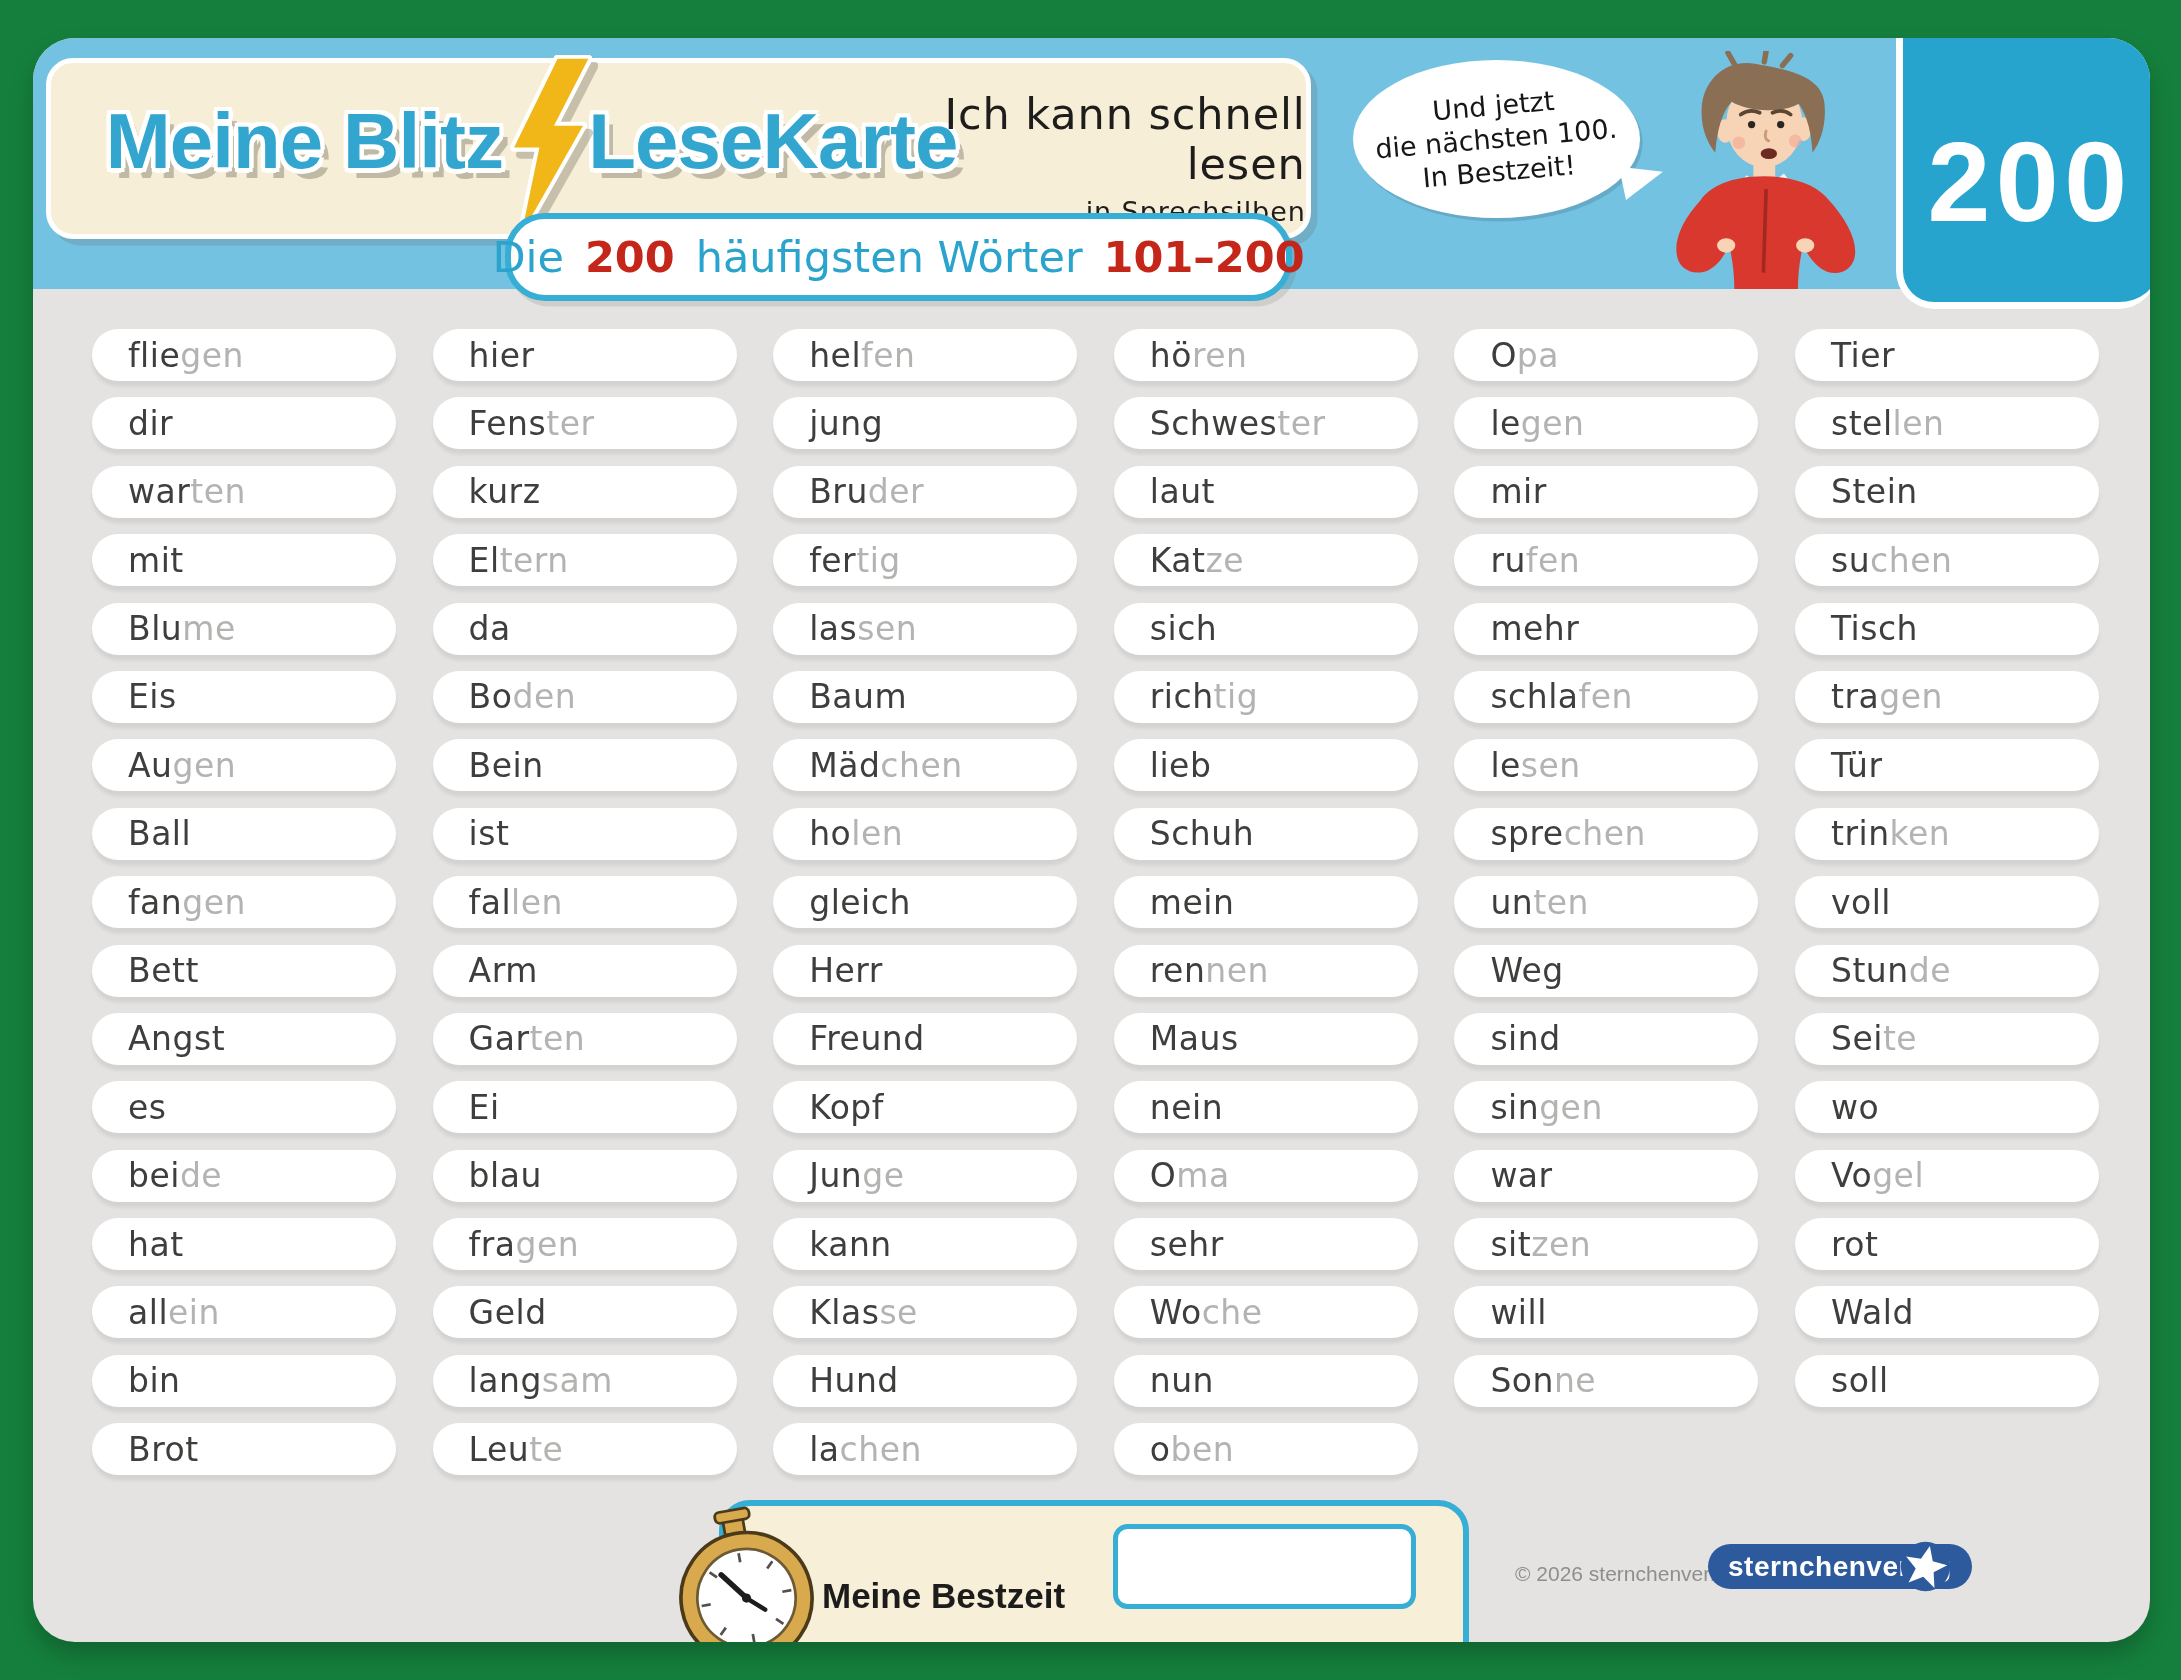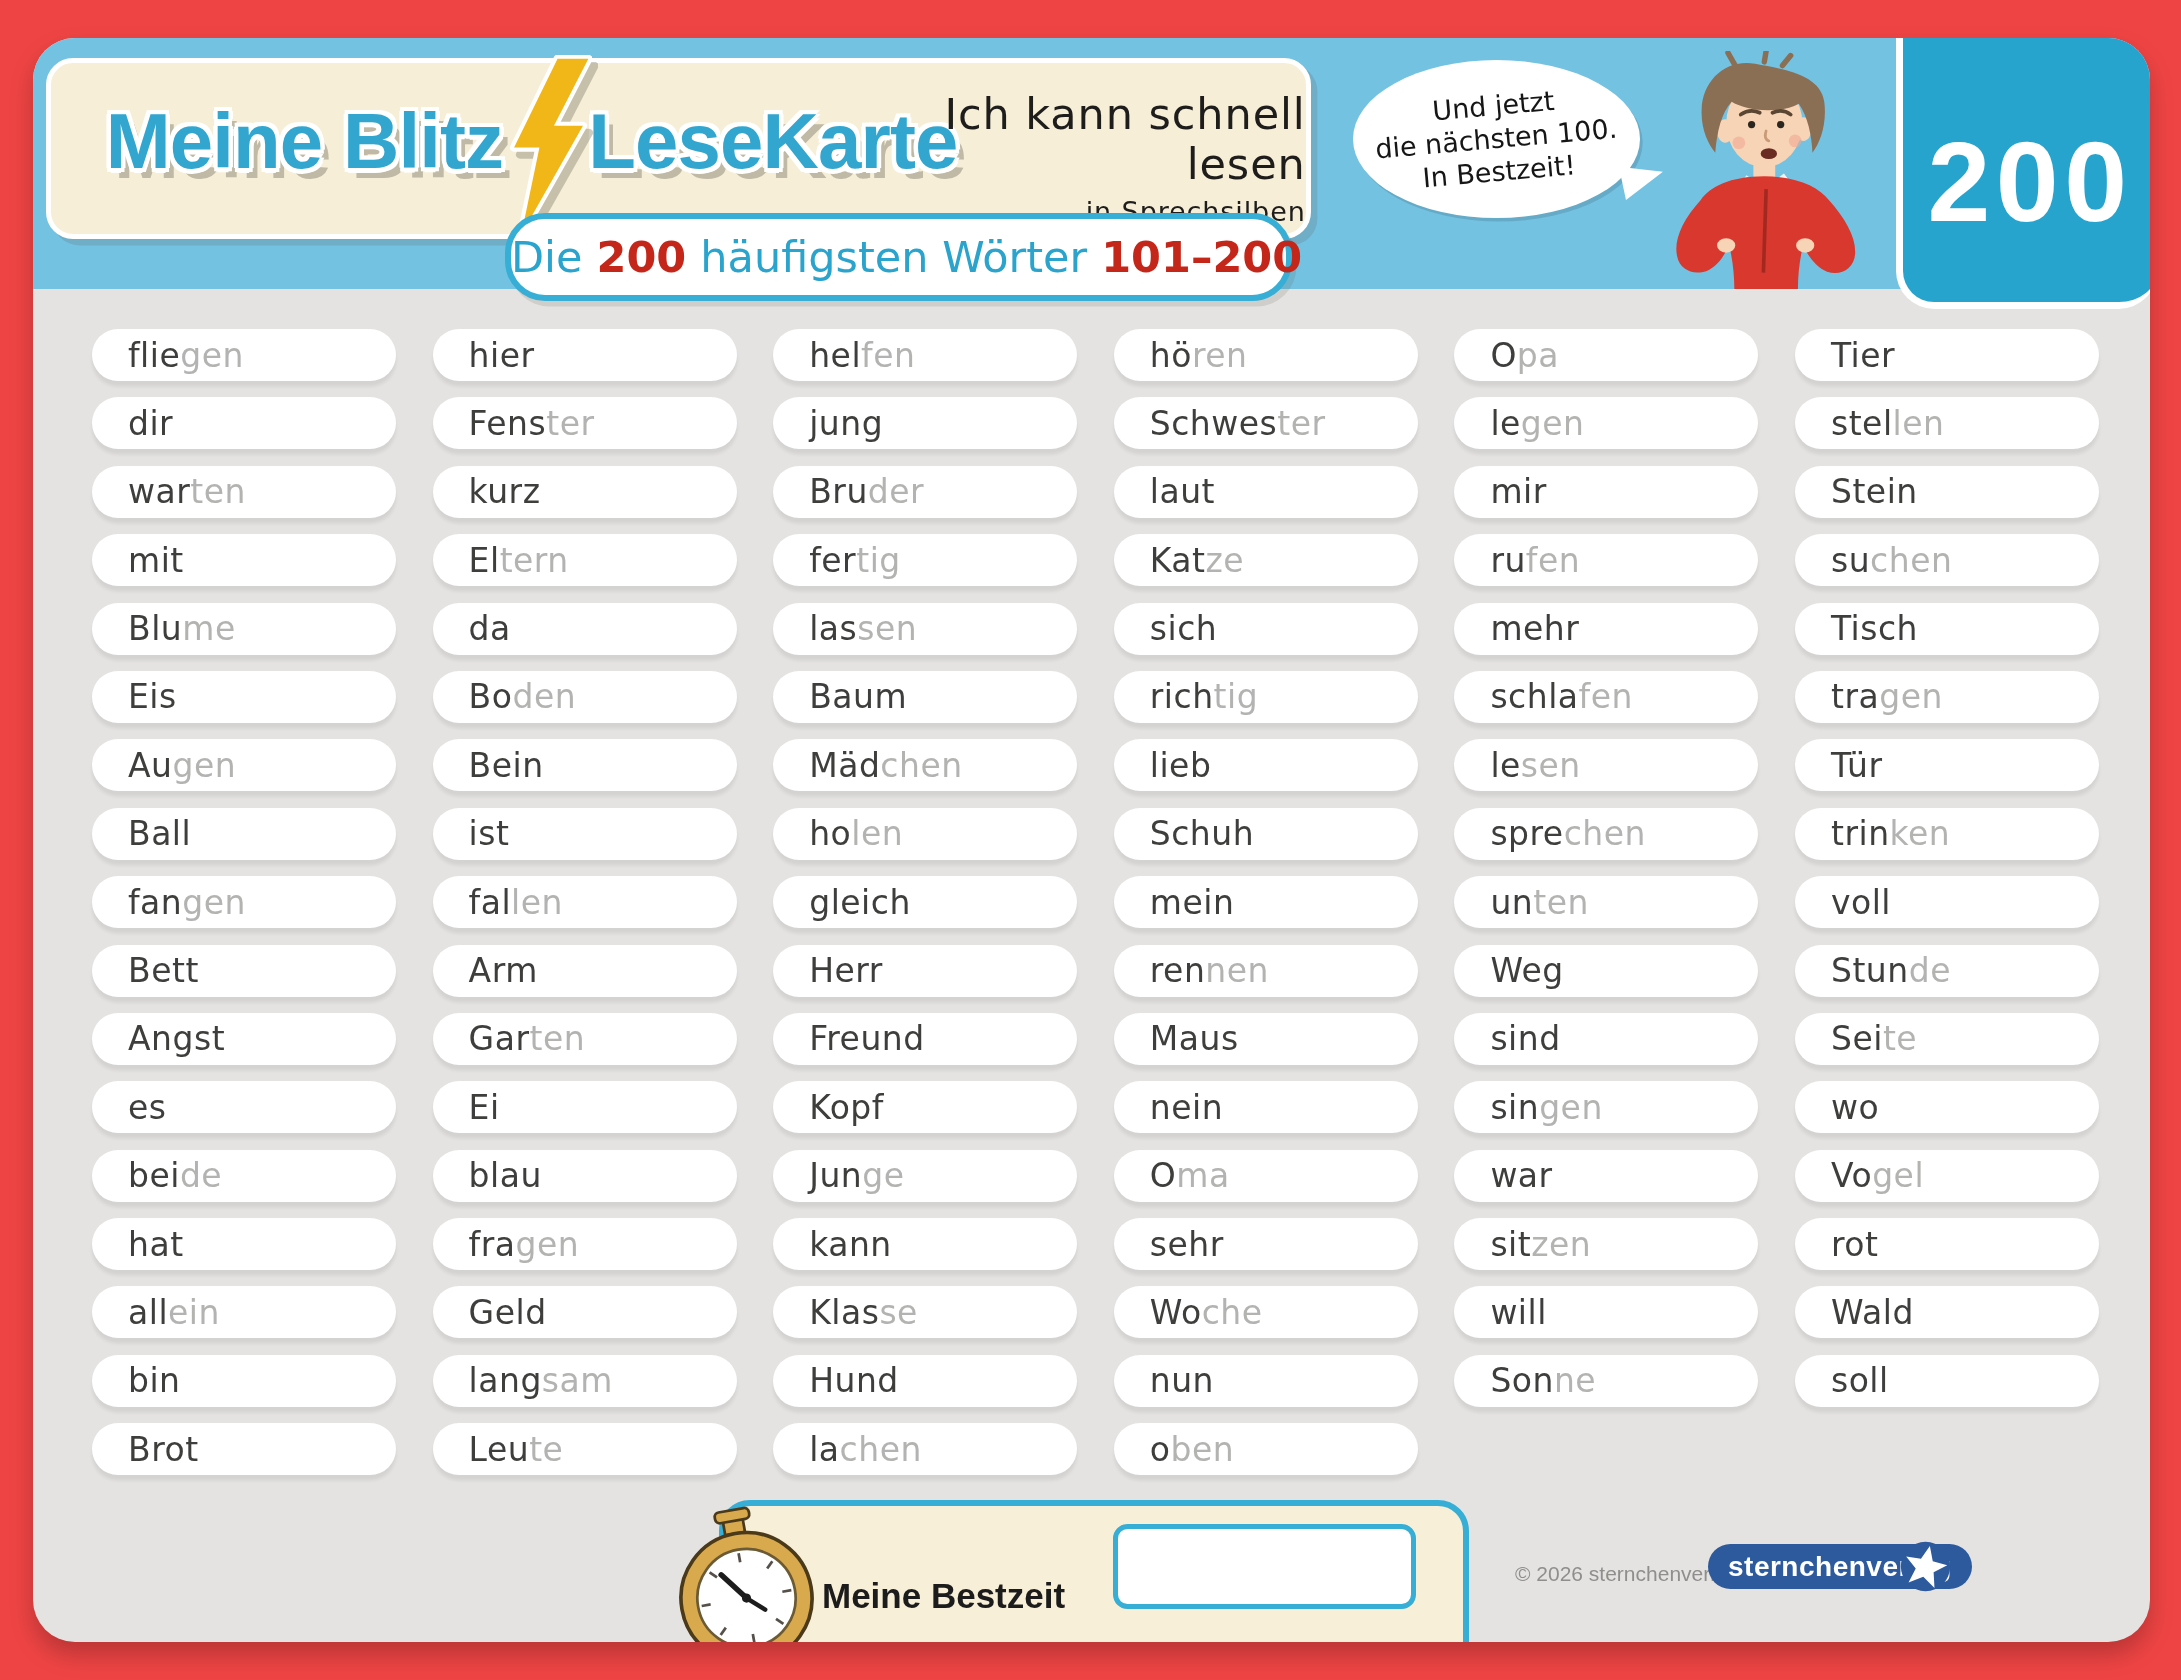--- a/index.html
+++ b/index.html
@@ -1,17 +1,17 @@
 <!DOCTYPE html>
 <html style="font-size:14.5px"><head>
 <meta charset="utf-8">
 <style>
   html,body{margin:0;padding:0;background:#ffffff;}
   body{width:2181px;height:1680px;font-family:"DejaVu Sans",sans-serif;position:relative;}
-  .page{position:absolute;inset:0;background:#ef4444;}
+  .page{position:absolute;inset:0;background:#15803d;}
 
   .card{position:absolute;left:33px;top:38px;width:2117px;height:1604px;background:#e4e3e2;
         border-radius:42px;box-shadow:0 12.7px 23.6px rgba(0,0,0,0.22);overflow:hidden;}
 
   
   .band{position:absolute;left:0;top:0;width:100%;height:251px;background:#74c2e2;}
 
   
   .cream{position:absolute;left:12.7px;top:20px;width:1255px;height:171px;background:#f6eed7;
          border:5.5px solid #ffffff;border-radius:27px;box-shadow:6.4px 6.4px 0 rgba(90,85,70,0.18);}
@@ -23,22 +23,22 @@
                      -4.5px 0 0 #fff,4.5px 0 0 #fff,0 -4.5px 0 #fff,0 4.5px 0 #fff,
                      8.2px 10px 0 rgba(110,105,90,0.40);}
   .bolt{margin:-42px -3.6px -55px 1.8px;filter:drop-shadow(6.4px 7.3px 0 rgba(110,105,90,0.35));}
 
   .subtitle{position:absolute;left:782px;top:25.5px;width:473px;text-align:right;color:#1e1d1b;}
   .subtitle .l1{font-size:43px;letter-spacing:0.9px;}
   .subtitle .l2{font-size:27px;margin-top:7.3px;letter-spacing:0.9px;}
 
   
   .banner{position:absolute;left:472px;top:175px;width:775px;height:76px;background:#ffffff;
-          border:6.4px solid #36aed5;border-radius:40px;display:flex;align-items:center;justify-content:space-between;
-          gap:14px;font-size:43px;box-shadow:4.5px 5.5px 0 rgba(90,85,70,0.15);white-space:nowrap;}
+          border:6.4px solid #36aed5;border-radius:40px;display:flex;align-items:center;justify-content:center;
+          gap:21px;font-size:43px;box-shadow:4.5px 5.5px 0 rgba(90,85,70,0.15);white-space:nowrap;}
   .banner .blue{color:#2aa3cd;}
   .banner .red{color:#c5261a;font-weight:bold;}
 
   
   .bubble{position:absolute;left:1320px;top:22px;width:287px;height:158px;background:#ffffff;
           border-radius:50%;box-shadow:2.7px 3.6px 0 rgba(0,0,0,0.12);
           display:flex;flex-direction:column;align-items:center;justify-content:center;}
   .bubble .txt{transform:rotate(-5deg);text-align:center;font-size:27px;line-height:1.22;color:#161616;}
   .bubble:after{content:"";position:absolute;right:-23.6px;top:102px;width:0;height:0;
           border-top:14.5px solid transparent;border-bottom:20px solid transparent;border-left:42px solid #ffffff;

